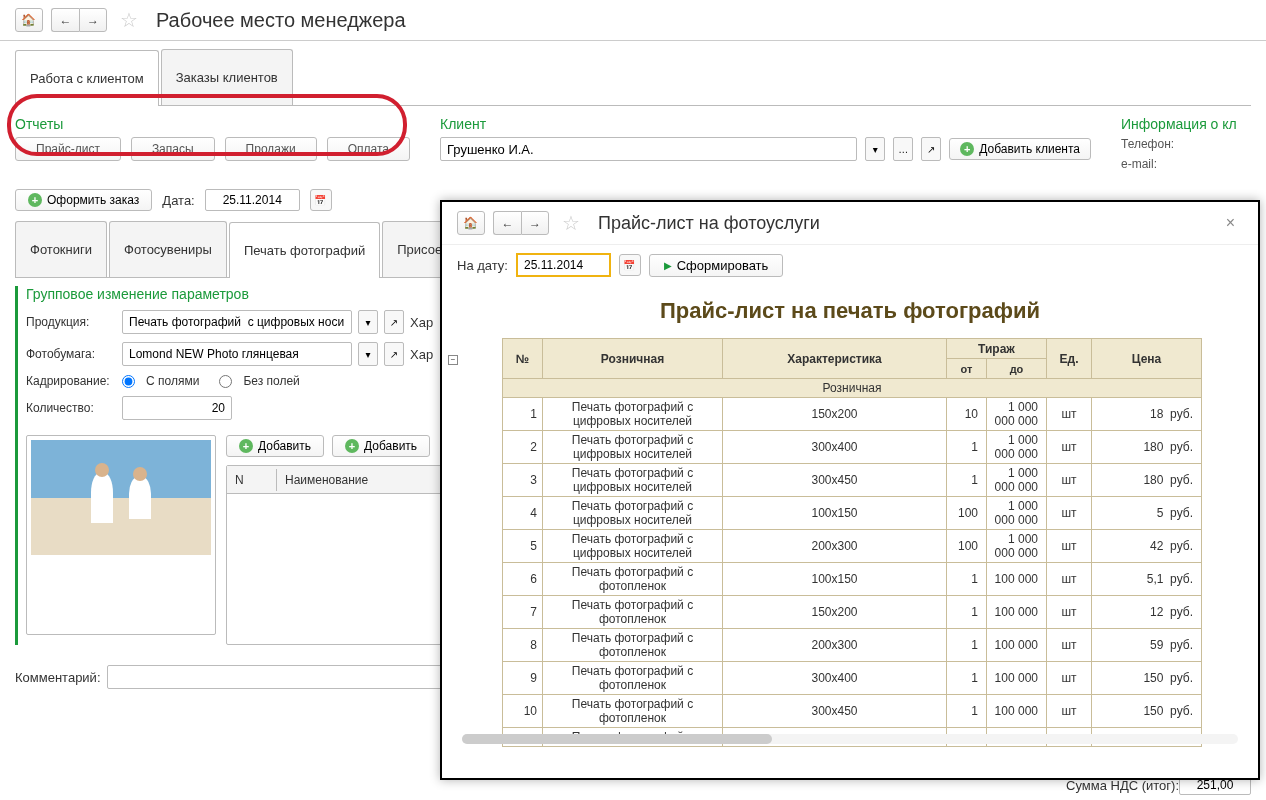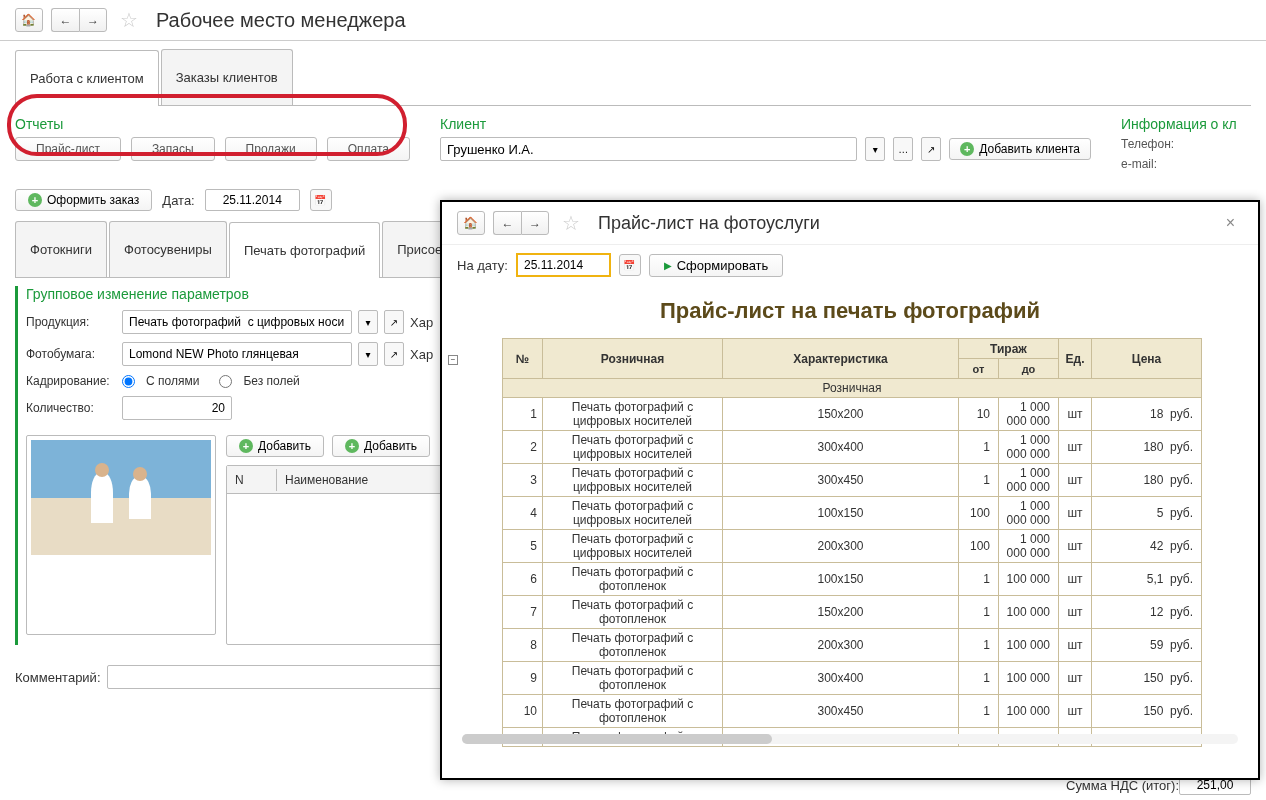--- a/index.html
+++ b/index.html
@@ -92,21 +92,21 @@
 
 .price-table { width: 700px; margin-left: 40px; border-collapse: collapse; font-size: 12px; }
 .price-table th, .price-table td { border: 1px solid #c9bd99; padding: 2px 5px; }
 .price-table th { background: #f0e9d0; font-weight: bold; color: #333; height: 20px; }
 .price-table .subhead th { font-size: 11px; }
 .group-row td { background: #f0e9d0; font-weight: normal; text-align: left; margin-top: 32px; }
 .price-table td { text-align: center; }
 .price-table .num-col { text-align: right; width: 40px; }
 .price-table .prod-col { text-align: center; width: 180px; }
 .price-table .price-col { text-align: right; padding-right: 8px; }
-.price-table .unit-col { width: 33px; }
+.price-table .unit-col { width: 45px; }
 
 .hscroll-hint { position: absolute; bottom: 8px; left: 20px; right: 20px; height: 10px; background: #f4f4f4; border-radius: 5px; }
 .hscroll-thumb { width: 40%; height: 100%; background: #ccc; border-radius: 5px; }
 </style>
 </head>
 <body>
 
 <div class="top-toolbar">
   <div class="icon-btn">🏠</div>
   <div class="nav-group">

